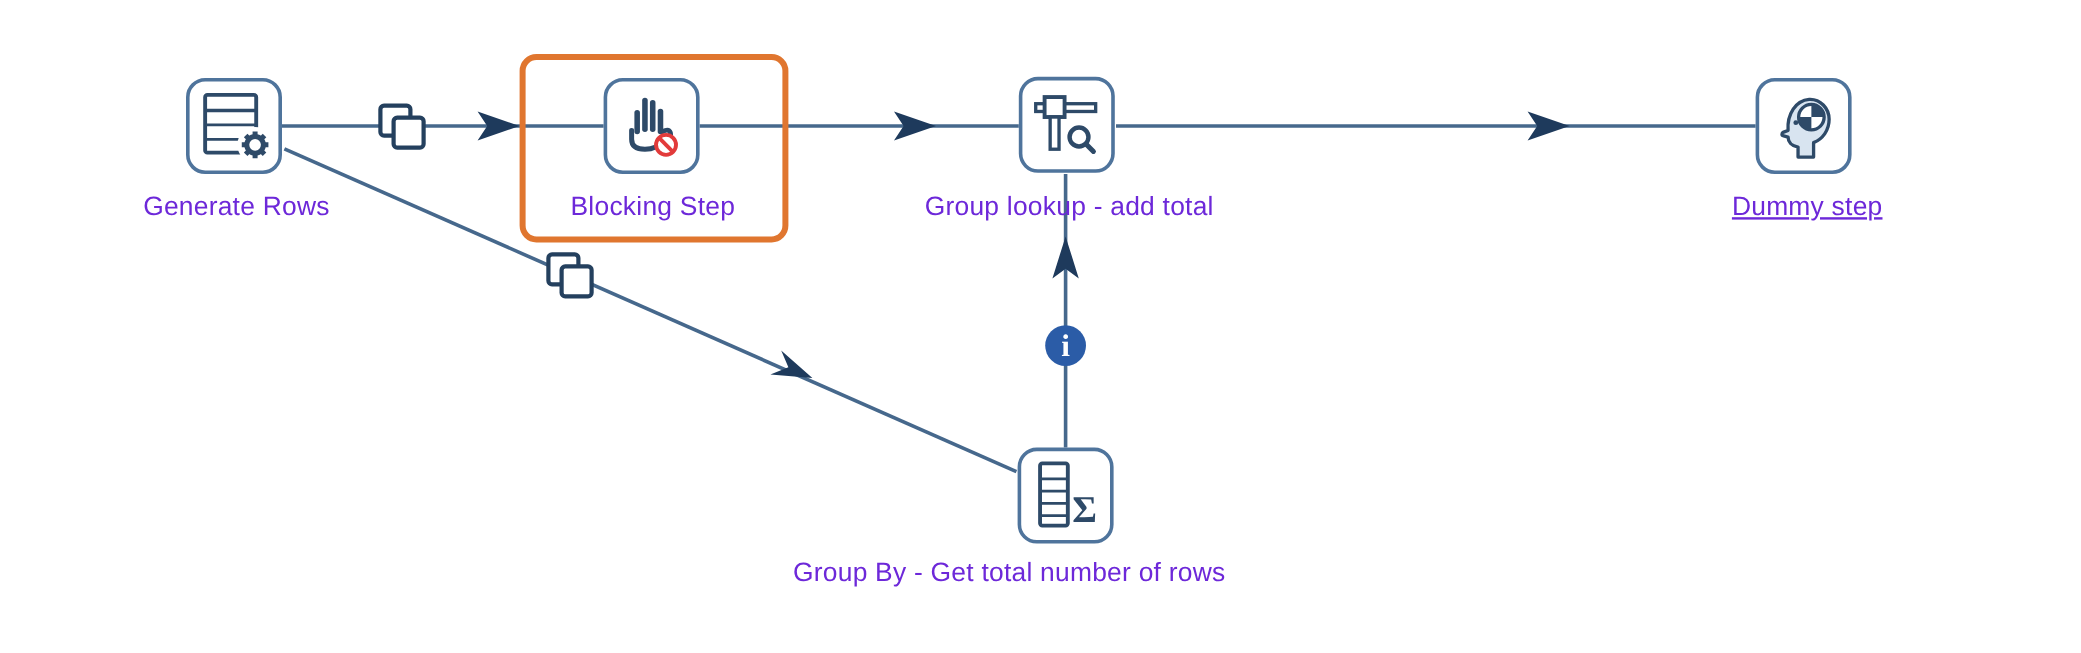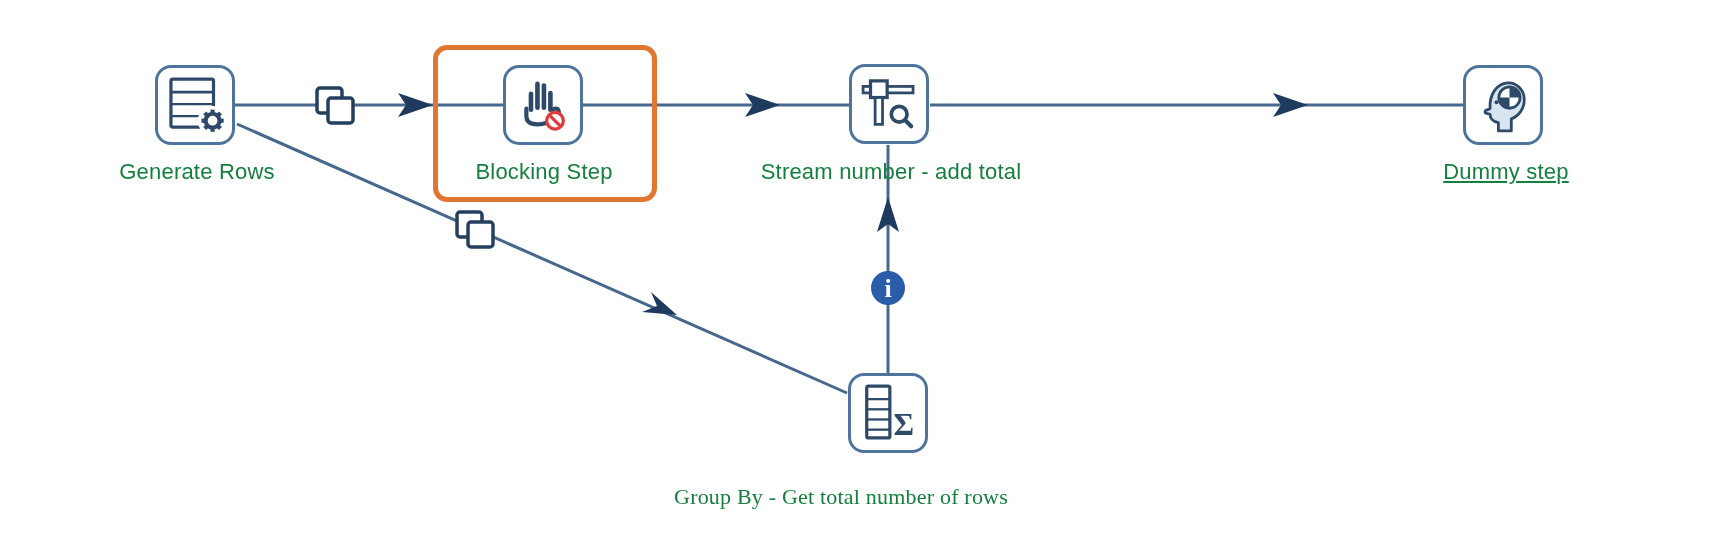--- a/index.html
+++ b/index.html
@@ -26,21 +26,21 @@
     display: flex;
     align-items: center;
     justify-content: center;
     cursor: pointer;
   }
   .node svg { width: 76px; height: 76px; }
   .step-label {
     position: absolute;
     transform: translateX(-50%);
     font-size: 22px;
-    color: #15803d;
+    color: #6d28d9;
     white-space: nowrap;
     letter-spacing: 0.2px;
   }
   .highlight-box {
     position: absolute;
     left: 433px; top: 45px;
     width: 224px; height: 157px;
     box-sizing: border-box;
     border: 5px solid #E0762F;
     border-radius: 14px;
@@ -131,21 +131,21 @@
     <svg viewBox="0 0 80 80">
       <rect x="12" y="21" width="54" height="7" fill="#ffffff" stroke="#2E4A68" stroke-width="3"></rect>
       <rect x="20" y="15" width="18" height="18" fill="#ffffff" stroke="#2E4A68" stroke-width="3.5"></rect>
       <rect x="25" y="33" width="8" height="29" fill="#ffffff" stroke="#2E4A68" stroke-width="3"></rect>
       <g>
         <circle cx="51" cy="51" r="8.5" fill="#ffffff" stroke="#2E4A68" stroke-width="4"></circle>
         <line x1="57.5" y1="57.5" x2="64" y2="64" stroke="#2E4A68" stroke-width="4.5" stroke-linecap="round"></line>
       </g>
     </svg>
   </div>
-  <div class="step-label" style="left:891px; top:159px;">Stream number - add total</div>
+  <div class="step-label" style="left:891px; top:159px;">Group lookup - add total</div>
 
   <div class="node" style="left:1463px; top:65px;">
     <svg viewBox="0 0 80 80">
       <path d="M35,68 L35,59 C29,58 26,54 26,50 L22,49 C20,48.5 20,46.5 22,45.5 L26,44 C25,29 33,17 45,16 C55,15.5 63,24 63,34 C63,44 57,52 49,55 L49,68 Z" fill="#D8E4F0" stroke="#2E4A68" stroke-width="3" stroke-linejoin="round"></path>
       <circle cx="33" cy="37" r="2.2" fill="#2E4A68"></circle>
       <g>
         <circle cx="47" cy="32" r="11.5" fill="#ffffff" stroke="#2E4A68" stroke-width="3"></circle>
         <path d="M47,32 L47,20.5 A11.5,11.5 0 0 1 58.5,32 Z" fill="#2E4A68"></path>
         <path d="M47,32 L47,43.5 A11.5,11.5 0 0 1 35.5,32 Z" fill="#2E4A68"></path>
       </g>
@@ -156,15 +156,15 @@
   <div class="node" style="left:848px; top:373px;">
     <svg viewBox="0 0 80 80">
       <rect x="17" y="11" width="25" height="56" rx="2" fill="#ffffff" stroke="#2E4A68" stroke-width="3.5"></rect>
       <line x1="17" y1="25" x2="42" y2="25" stroke="#2E4A68" stroke-width="2.5"></line>
       <line x1="17" y1="36" x2="42" y2="36" stroke="#2E4A68" stroke-width="2.5"></line>
       <line x1="17" y1="47" x2="42" y2="47" stroke="#2E4A68" stroke-width="2.5"></line>
       <line x1="17" y1="58" x2="42" y2="58" stroke="#2E4A68" stroke-width="2.5"></line>
       <text x="46" y="64" font-family="Liberation Serif, serif" font-size="34" font-weight="bold" fill="#2E4A68">Σ</text>
     </svg>
   </div>
-  <div class="step-label" style="left:841px; top:484px;font-family:Liberation Serif, serif;">Group By - Get total number of rows</div>
+  <div class="step-label" style="left:841px; top:464px;">Group By - Get total number of rows</div>
 
 </div>
 
 </body></html>

